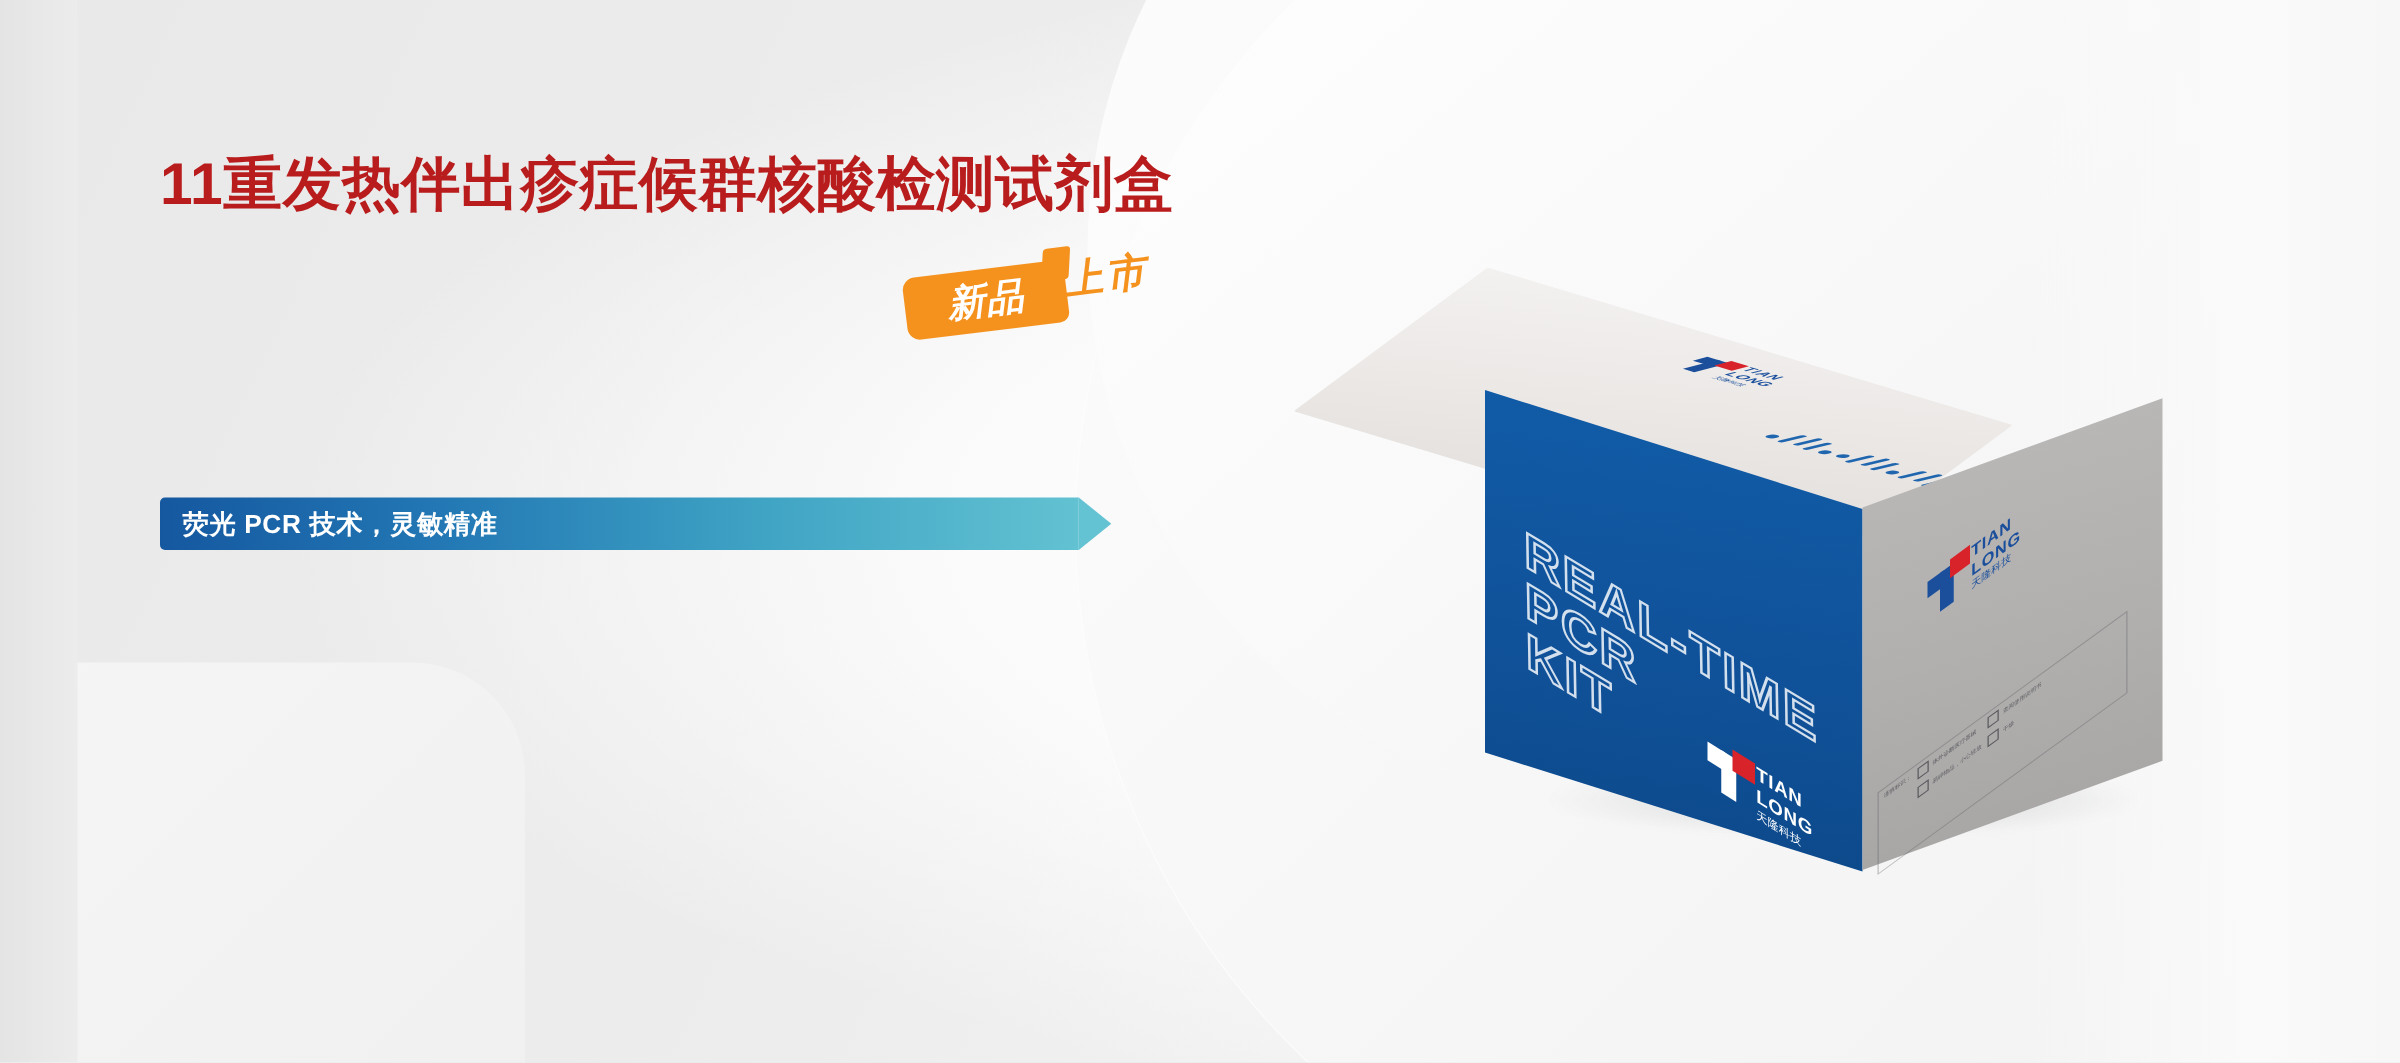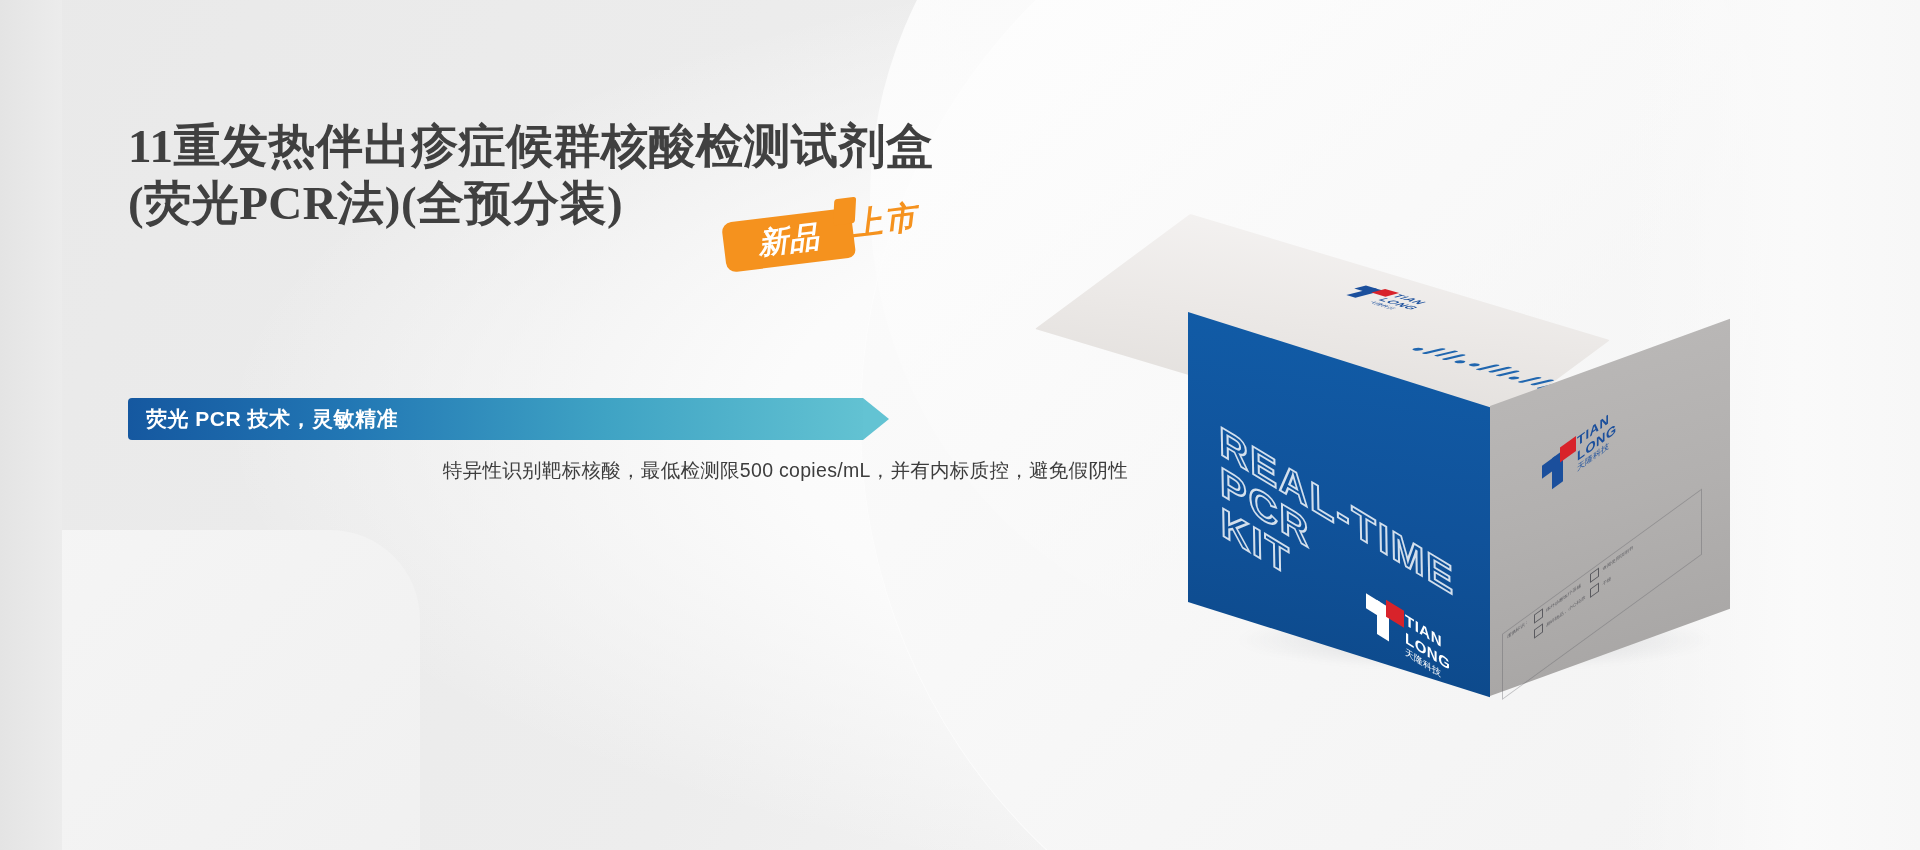--- a/index.html
+++ b/index.html
@@ -57,24 +57,24 @@
   }
 
   
   .content{ position:absolute; inset:0; }
 
   .title-block{ position:absolute; left:128px; top:118px; }
   .title-line{
     font-size:47px;
     line-height:57px;
     font-weight:bold;
-    color:#404040;
+    color:#b91c1c;
     letter-spacing:.5px;
     white-space:nowrap;
-    font-family:Liberation Serif, serif;
+    font-family:Liberation Sans, sans-serif;
   }
 
   
   .badge{
     position:absolute; left:723px; top:196px;
     width:215px; height:72px;
     transform:rotate(-7deg);
   }
   .badge-tag{
     position:absolute; left:0; top:14px;
@@ -276,21 +276,20 @@
 <div class="bg-arc"></div>
 <div class="bg-arc2"></div>
 <div class="bg-corner"></div>
 <div class="bg-stripe"></div>
 <div class="bg-soft-right"></div>
 
 <div class="content">
 
   <div class="title-block">
     <div class="title-line">11重发热伴出疹症候群核酸检测试剂盒</div>
-    <div class="title-line">(荧光PCR法)(全预分装)</div>
   </div>
 
   <div class="badge">
     <div class="badge-tag">
       <span>新品</span>
     </div>
     <div class="badge-flag"></div>
     <div class="badge-word">上市</div>
   </div>
 
@@ -299,21 +298,20 @@
     <div class="feature">
     </div>
 
 
     <div class="feature">
       <div class="f-bar">
         <div class="f-bar-bg"></div>
         <div class="f-bar-arrow"></div>
         <div class="f-bar-text">荧光 PCR 技术，灵敏精准</div>
       </div>
-      <div class="f-desc">特异性识别靶标核酸，最低检测限500 copies/mL，并有内标质控，避免假阴性</div>
     </div>
 
   </div>
 
   <div class="product">
     <div class="box-shadow"></div>
 
     <div class="face-top">
       <div class="topface-inner">
         <div class="logo-top tl">

